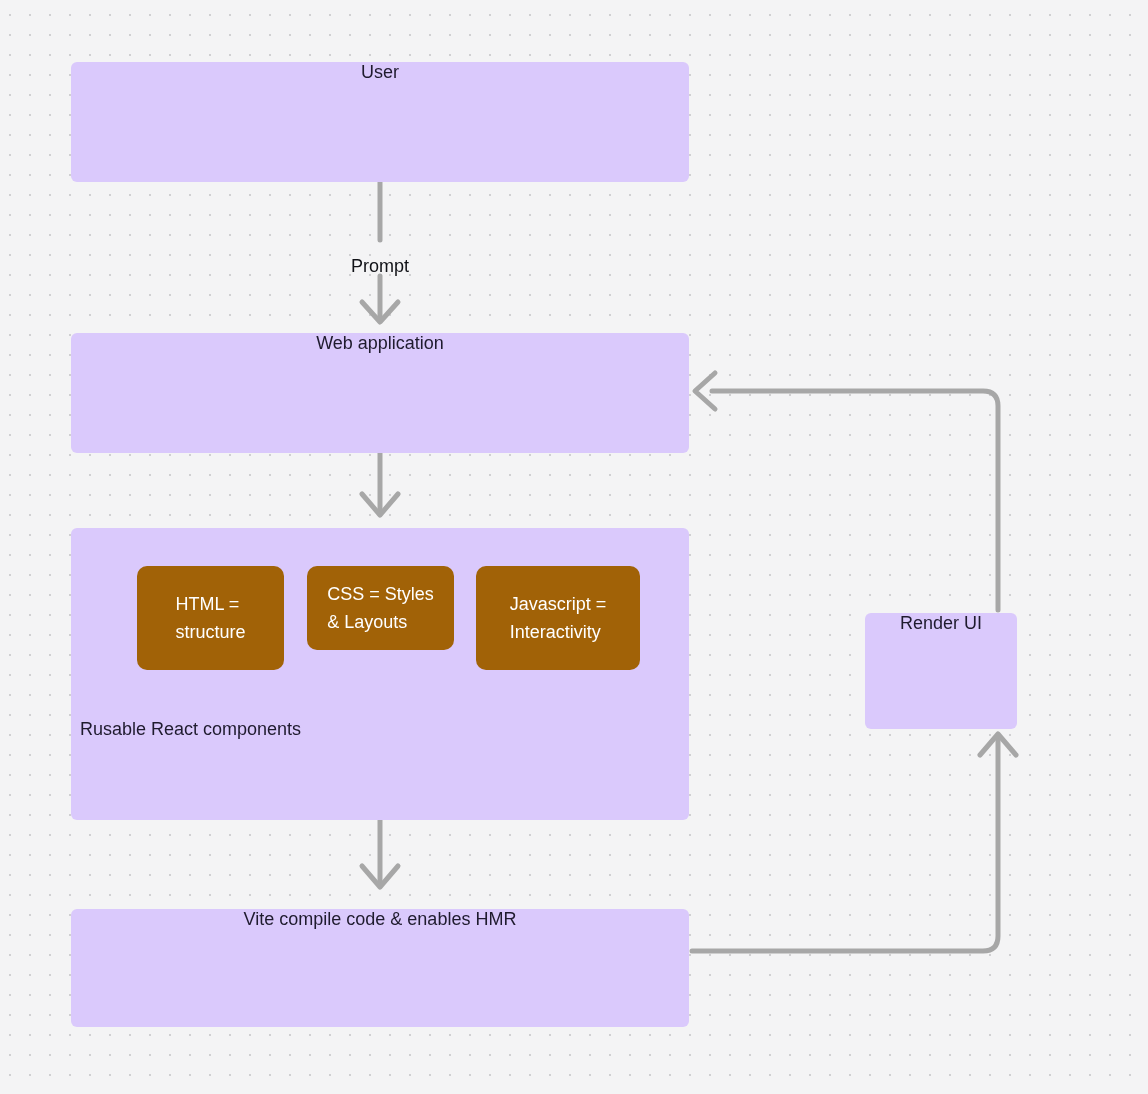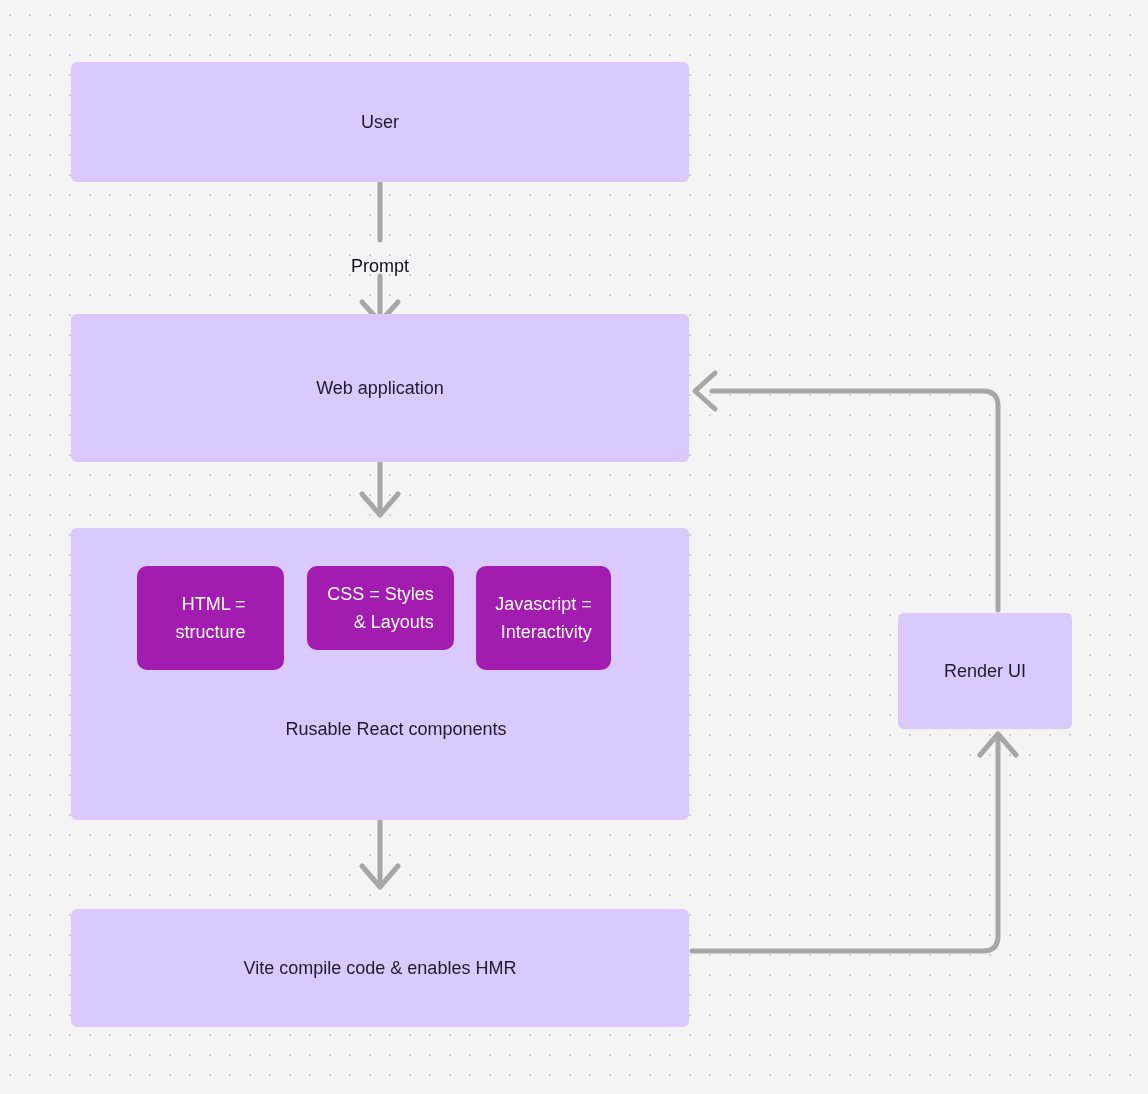--- a/index.html
+++ b/index.html
@@ -16,56 +16,56 @@
     background-image: radial-gradient(circle, #d0d0d2 1.1px, transparent 1.2px);
     background-size: 20px 20px;
     background-position: 0px 5px;
     overflow: hidden;
     font-family: "Liberation Sans", sans-serif;
   }
   .node {
     position: absolute;
     box-sizing: border-box;
     display: flex;
-    align-items: center;
+    align-items: flex-start;
     justify-content: center;
     text-align: center;
   }
   .node-outer {
     background: #dac9fc;
     border-radius: 6px;
     color: #1f1b2e;
     font-size: 18px;
   }
   .node-container {
     background: #dac9fc;
     border-radius: 6px;
     display: block;
   }
   .chip {
     position: absolute;
     box-sizing: border-box;
-    background: #a21caf;
+    background: #a16207;
     border-radius: 10px;
     color: #ffffff;
     font-size: 18px;
     line-height: 28px;
     display: flex;
     align-items: center;
     justify-content: center;
-    text-align: right;
+    text-align: left;
     padding: 0 8px;
   }
   .caption {
     position: absolute;
     color: #1f1b2e;
     font-size: 18px;
-    text-align: center;
+    text-align: left;
     width: 100%;
-    left: 16px;
+    left: 9px;
   }
   .edge-label {
     position: absolute;
     font-size: 18px;
     color: #111217;
     text-align: center;
     white-space: nowrap;
     transform: translateX(-50%);
   }
   svg.links {
@@ -108,51 +108,51 @@
     <path d="M 998 610 L 998 406 Q 998 391 983 391 L 712 391"></path>
     <path d="M 715 373 L 695 391 L 715 409"></path>
   </svg>
 
   <div class="node node-outer" style="left:71px; top:62px; width:618px; height:120px;">
     <span>User</span>
   </div>
 
   <div class="edge-label" style="left:380px; top:256px;">Prompt</div>
 
-  <div class="node node-outer" style="left:71px; top:314px; width:618px; height:148px;">
+  <div class="node node-outer" style="left:71px; top:333px; width:618px; height:120px;">
     <span>Web application</span>
   </div>
 
   <div class="node-container" style="position:absolute; left:71px; top:528px; width:618px; height:292px;">
 
     <div class="chip" style="left:66px; top:38px; width:147px; height:104px;">
       <span>
         <span>HTML =</span><br>
         <span>structure</span>
       </span>
     </div>
 
     <div class="chip" style="left:236px; top:38px; width:147px; height:84px;">
       <span>
         <span>CSS = Styles</span><br>
         <span>&amp; Layouts</span>
       </span>
     </div>
 
-    <div class="chip" style="left:405px; top:38px; width:135px; height:104px;">
+    <div class="chip" style="left:405px; top:38px; width:164px; height:104px;">
       <span>
         <span>Javascript =</span><br>
         <span>Interactivity</span>
       </span>
     </div>
 
     <div class="caption" style="top:191px;">Rusable React components</div>
   </div>
 
   <div class="node node-outer" style="left:71px; top:893px; width:618px; height:118px;margin-top:16px;">
     <span>Vite compile code &amp; enables HMR</span>
   </div>
 
-  <div class="node node-outer" style="left:898px; top:613px; width:174px; height:116px;">
+  <div class="node node-outer" style="left:865px; top:613px; width:152px; height:116px;">
     <span>Render UI</span>
   </div>
 
 </div>
 
 </body></html>

